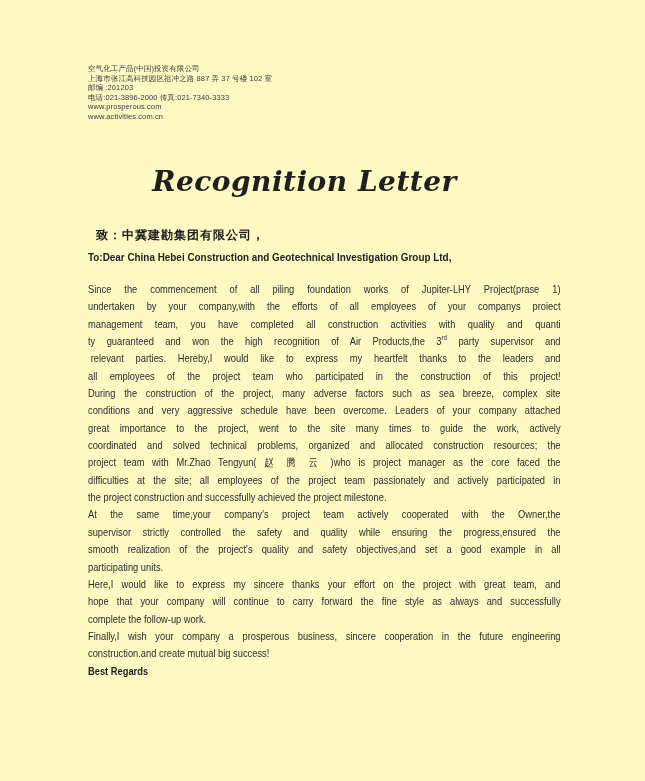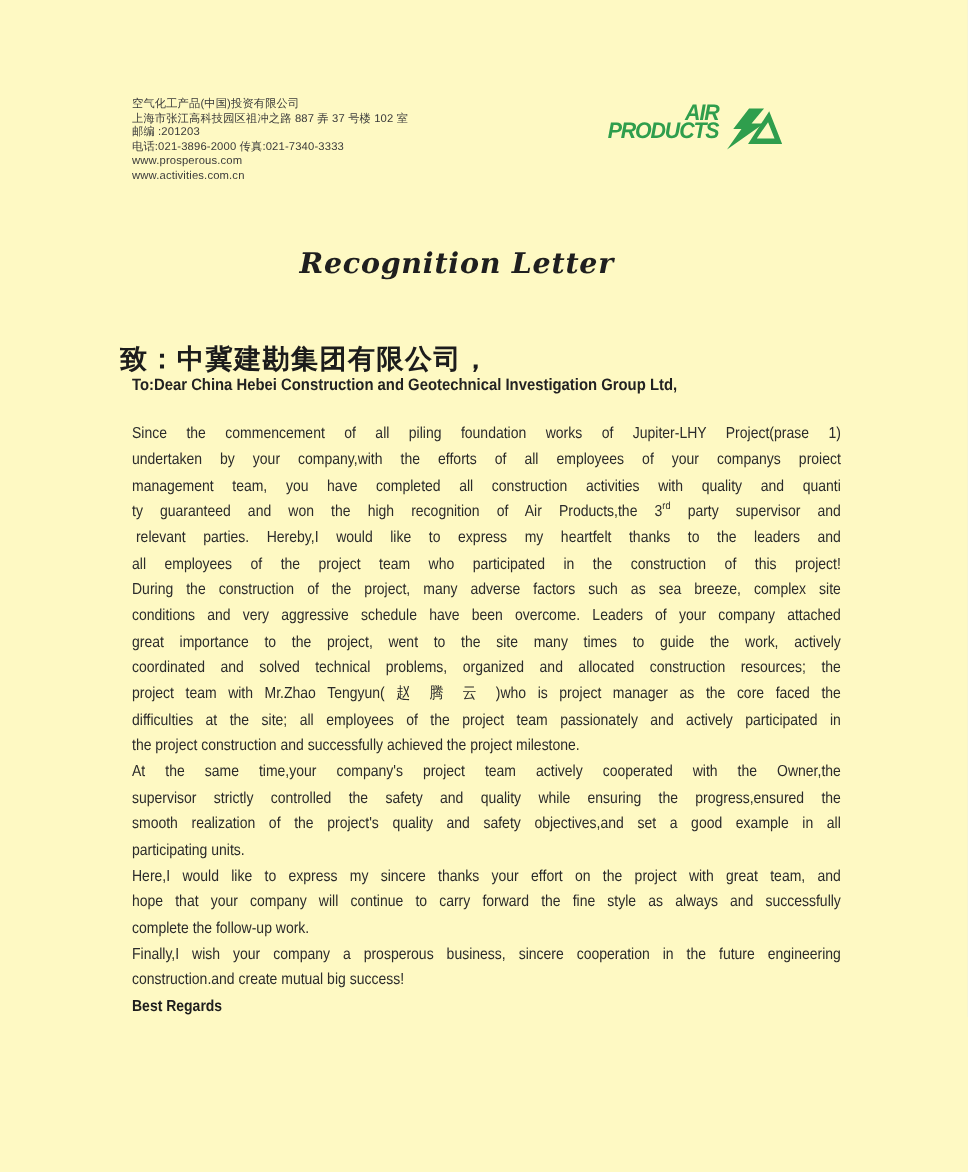--- a/index.html
+++ b/index.html
@@ -19,26 +19,26 @@
     position:absolute;left:0;top:0;width:86px;text-align:right;
     font-style:italic;font-weight:800;letter-spacing:-.8px;
     font-size:15px;line-height:11.5px;
     transform:scaleX(.95);transform-origin:100% 0;
   }
   .logo-mark{position:absolute;left:90px;top:1px;}
   
   .title{
     position:absolute;left:0;right:36px;top:165px;text-align:center;
     font-family:"DejaVu Serif",serif;font-style:italic;font-weight:700;
-    font-size:19px;color:#1f1f1f;letter-spacing:.5px;
+    font-size:28px;color:#1f1f1f;letter-spacing:.5px;
   }
   
   .sal-cn{
-    position:absolute;left:80px;top:227px;
-    font-weight:700;font-size:18px;color:#1c1c1c;letter-spacing:1px;
+    position:absolute;left:96px;top:227px;
+    font-weight:700;font-size:12px;color:#1c1c1c;letter-spacing:1px;
     font-family:"DejaVu Serif",serif;
   }
   .sal-en{
     position:absolute;left:88px;top:251px;
     font-weight:700;font-size:11px;color:#222;
     transform:scaleX(.9);transform-origin:0 0;white-space:nowrap;
   }
   
   .body{
     position:absolute;left:88px;top:281px;width:537px;
@@ -58,34 +58,20 @@
 
   <div class="address">
     <div>空气化工产品(中国)投资有限公司</div>
     <div>上海市张江高科技园区祖冲之路 887 弄 37 号楼 102 室</div>
     <div>邮编 :201203</div>
     <div>电话:021-3896-2000  传真:021-7340-3333</div>
     <div>www.prosperous.com</div>
     <div>www.activities.com.cn</div>
   </div>
 
-  <div class="logo">
-    <div class="logo-text" style="color:#2f9e4d">
-      <div>AIR</div>
-      <div>PRODUCTS</div>
-    </div>
-    <span class="logo-mark">
-      <svg width="40" height="30" viewBox="0 0 44 30" xmlns="http://www.w3.org/2000/svg">
-        <g fill="#2f9e4d" transform="skewX(-6)">
-          <polygon points="18,0 29,0 21,11 30,11 5,30 14,15 8,15"></polygon>
-          <path fill-rule="evenodd" d="M33,2 L45,26 L20,26 Z M33,10 L39,22 L26,22 Z"></path>
-        </g>
-      </svg>
-    </span>
-  </div>
 
   <div class="title">Recognition Letter</div>
 
   <div class="sal-cn">致：中冀建勘集团有限公司，</div>
   <div class="sal-en">To:Dear China Hebei Construction and Geotechnical Investigation Group Ltd,</div>
 
   <div class="body">
     <div class="ln j">Since the commencement of all piling foundation works of Jupiter-LHY Project(prase 1)</div>
     <div class="ln j">undertaken by your company,with the efforts of all employees of your companys proiect</div>
     <div class="ln j">management team, you have completed all construction activities with quality and quanti</div>

